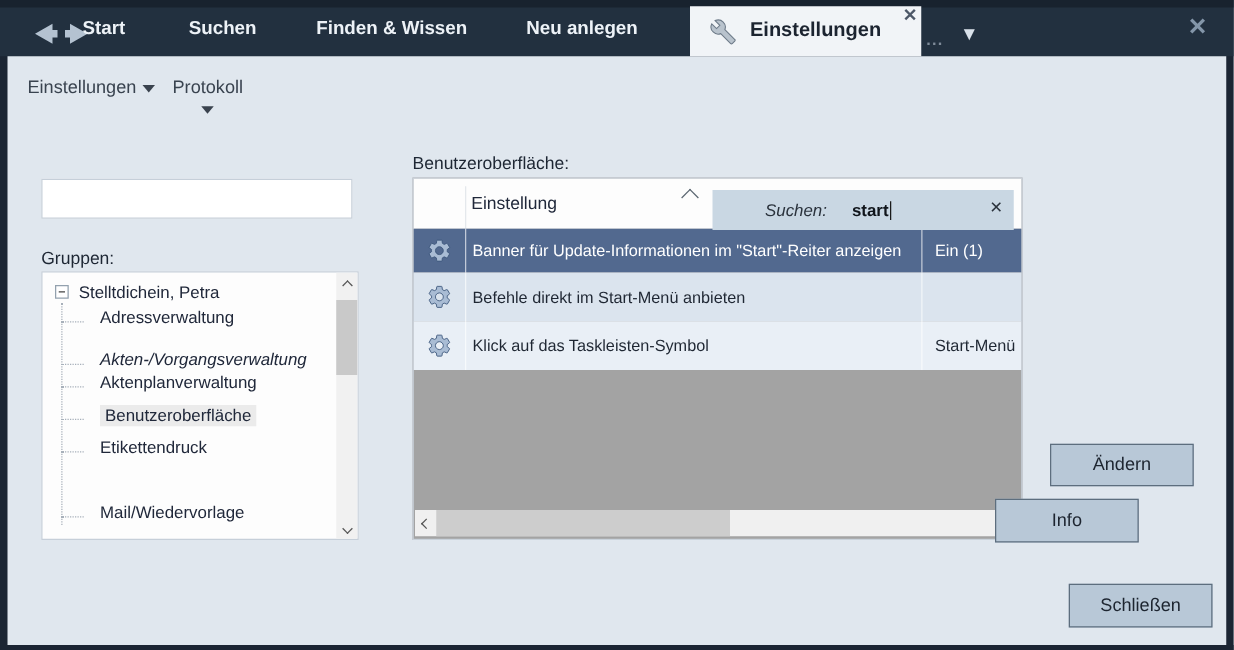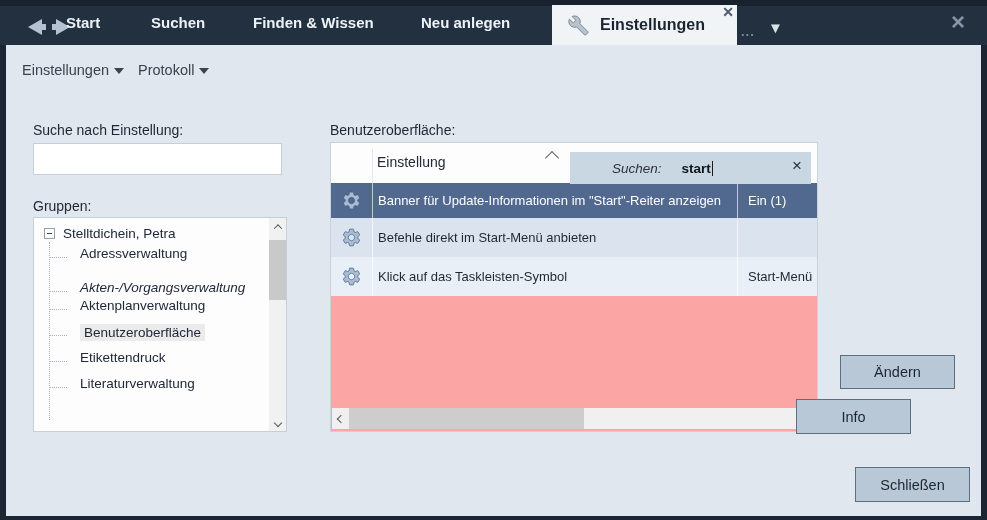--- a/index.html
+++ b/index.html
@@ -22,21 +22,21 @@
                 display:flex; align-items:center; padding-left:16px; }
   .tab-active .lbl { font-weight:bold; font-size:16px; color:#1c2430; margin-left:11px; }
   .tab-close { position:absolute; right:3px; top:-1px; font-size:14px; font-weight:bold; color:#4d5868; }
   .overflow-dots { position:absolute; left:741px; top:24px; color:#7f8b99; font-weight:bold; font-size:13px; letter-spacing:1px; }
   .dd-arrow { position:absolute; left:768px; top:19px; color:#d9e1ea; font-size:15px; }
   .win-close { position:absolute; left:951px; top:8px; color:#8496a9; font-size:24px; font-weight:bold; z-index:7; }
 
   
   .menubar { position:absolute; left:0; top:45px; width:987px; height:40px; }
   .menu-item { position:absolute; top:17px; font-size:14.5px; color:#39434f; display:flex; align-items:center; gap:5px; }
-  .menu-0 { left:22px; } .menu-1 { left:138px; }
+  .menu-0 { left:22px; } .menu-1 { left:138px;flex-direction:column; }
   .tri-down { display:inline-block; width:0; height:0; border-left:5px solid transparent; border-right:5px solid transparent; border-top:6px solid #3a434e; margin-top:2px; }
 
   .field-label { position:absolute; font-size:14px; color:#1d2633; }
 
   
   .lbl-search { left:33px; top:122px; }
   .search-input { position:absolute; left:33px; top:143px; width:249px; height:32px; background:#fff;
                   border:1px solid #c6cfd9; font-size:14px; padding:0 6px; font-family:"Liberation Sans",sans-serif; }
   .lbl-groups { left:33px; top:198px; }
   .treebox { position:absolute; left:33px; top:217px; width:254px; height:215px; background:#fdfdfd; border:1px solid #c6cfd9; overflow:hidden; }
@@ -55,21 +55,21 @@
   .sb-btn { position:absolute; width:17px; height:17px; display:flex; align-items:center; justify-content:center; }
   .sb-up { top:0; } .sb-down { bottom:0; }
   .chev { display:inline-block; width:6px; height:6px; border-right:1.6px solid #555; border-bottom:1.6px solid #555; }
   .chev.up { transform:rotate(-135deg) translate(-1px,-1px); }
   .chev.down { transform:rotate(45deg); }
   .chev.left { transform:rotate(135deg); }
   .chev.right { transform:rotate(-45deg); }
 
   
   .lbl-table { left:330px; top:122px; }
-  .tablebox { position:absolute; left:330px; top:142px; width:488px; height:290px; background:#fca5a5; border:1px solid #c9d2db; }
+  .tablebox { position:absolute; left:330px; top:142px; width:488px; height:290px; background:#a3a3a3; border:1px solid #c9d2db; }
   .thead { position:absolute; left:0; top:0; width:100%; height:40px; background:#fdfdfd; }
   .thead .iconcol { position:absolute; left:0; top:6px; width:42px; height:34px; border-right:1px solid #e4e8ec; }
   .thead .hlabel { position:absolute; left:46px; top:11px; font-size:14px; color:#20283a; }
   .sortchev { position:absolute; left:216px; top:10px; width:10px; height:10px; border-right:1.2px solid #5a6570; border-bottom:1.2px solid #5a6570; transform:rotate(-135deg); }
   .searchbar { position:absolute; left:239px; top:9px; width:241px; height:32px; background:#c9d7e3; display:flex; align-items:center; z-index:3; }
   .searchbar .slabel { font-style:italic; font-size:13.5px; color:#2a323c; margin-left:42px; }
   .searchbar .sval { font-weight:bold; font-size:13.5px; color:#10151b; margin-left:20px; }
   .caret { display:inline-block; width:1px; height:15px; background:#1a1a1a; vertical-align:text-bottom; margin-left:1px; }
   .searchbar .sclose { position:absolute; right:9px; top:4px; font-size:17px; color:#2b333d; }
 
@@ -131,21 +131,20 @@
     <span class="menu-item menu-0">
       <span>Einstellungen</span>
       <i class="tri-down"></i>
     </span>
     <span class="menu-item menu-1">
       <span>Protokoll</span>
       <i class="tri-down"></i>
     </span>
   </div>
 
-  <span class="field-label lbl-search">Suche nach Einstellung:</span>
   <input class="search-input" type="text" value="" style="">
 
   <span class="field-label lbl-groups">Gruppen:</span>
 
   <div class="treebox">
     <div class="tree-vline"></div>
     <div class="tree-root">
       <span class="minusbox"></span>
       <span>Stelltdichein, Petra</span>
     </div>
@@ -157,22 +156,22 @@
       </div>
     <div class="tree-item ti-2">
         <span>Aktenplanverwaltung</span>
       </div>
     <div class="tree-item ti-3 sel">
         <span>Benutzeroberfläche</span>
       </div>
     <div class="tree-item ti-4">
         <span>Etikettendruck</span>
       </div>
-    <div class="tree-item ti-5">
-        <span>Literaturverwaltung</span>
+    <div class="tree-item ti-6">
+        <span>Mail/Wiedervorlage</span>
       </div>
 
     <div class="vscroll">
       <span class="sb-btn sb-up">
           <i class="chev up"></i>
         </span>
       <div class="thumb"></div>
       <span class="sb-btn sb-down">
           <i class="chev down"></i>
         </span>

